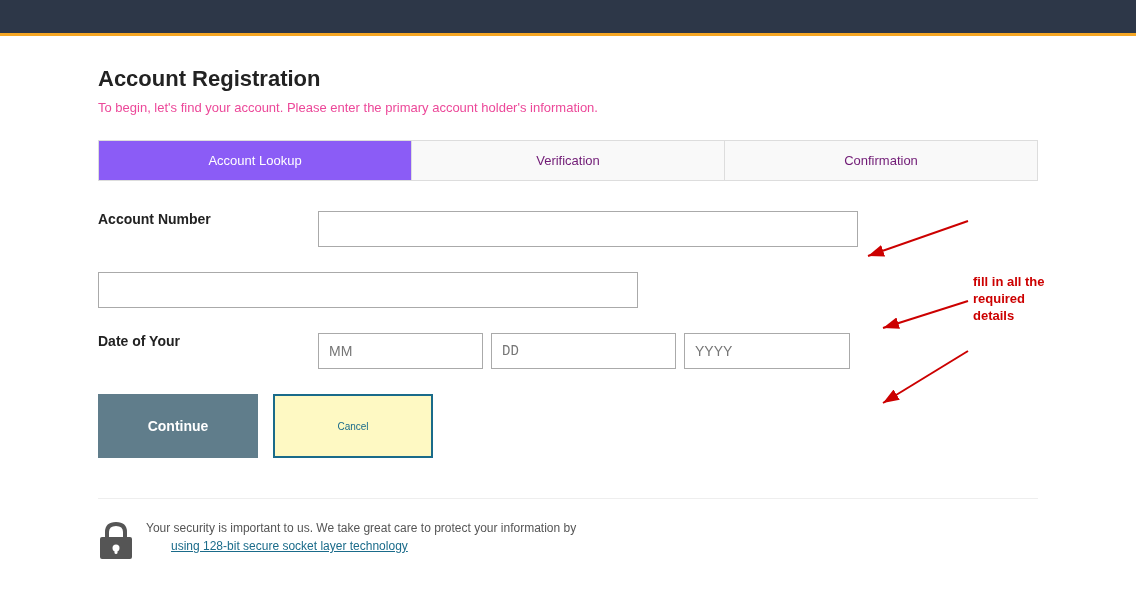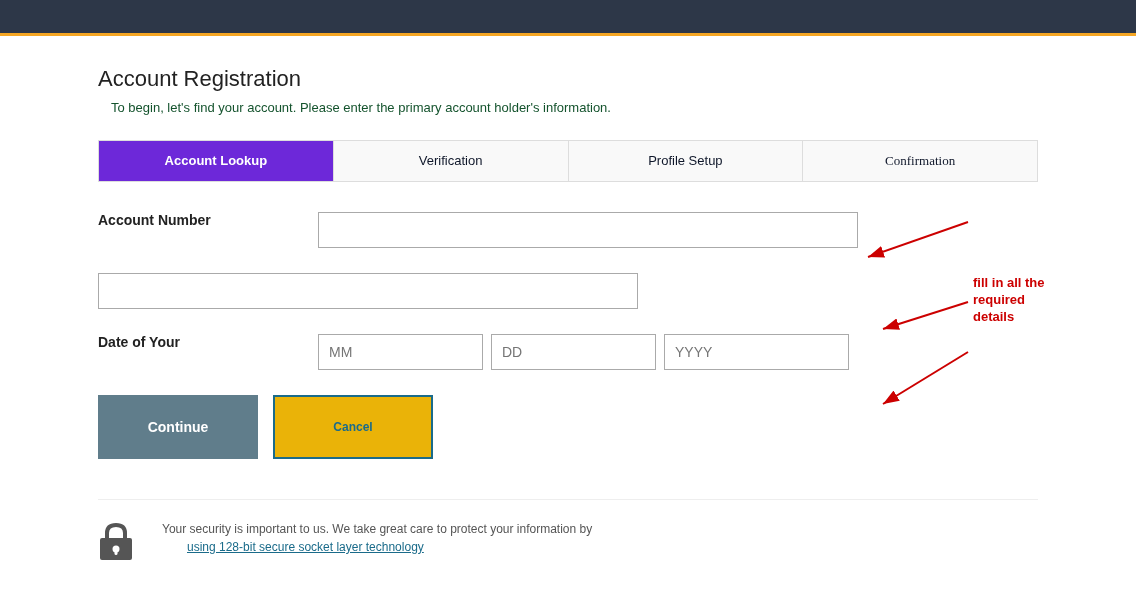--- a/index.html
+++ b/index.html
@@ -18,61 +18,59 @@
     }
 
     .page-container {
       max-width: 1000px;
       margin: 0 auto;
       padding: 30px 30px 20px 30px;
     }
 
     .page-title {
       font-size: 22px;
-      font-weight: normal;
+      font-weight: bold;
       color: #222;
       margin-bottom: 8px;
     }
 
     .page-subtitle {
       font-size: 13px;
-      color: #14532d;
+      color: #ec4899;
       margin-bottom: 25px;
-      margin-left: 13px;
     }
 
     
     .steps-container {
       display: flex;
       border: 1px solid #ddd;
       margin-bottom: 30px;
       width: 100%;
     }
 
     .step-item {
       flex: 1;
       text-align: center;
       padding: 12px 10px;
       font-size: 13px;
       font-weight: normal;
-      color: #0f172a;
+      color: #701a75;
       border-right: 1px solid #ddd;
       background: #f9f9f9;
       cursor: default;
     }
 
     .step-item:last-child {
       border-right: none;
-      font-family: Liberation Serif, serif;
     }
 
     .step-item.active {
-      background: #6d28d9;
+      background: #8b5cf6;
       color: #fff;
-      font-weight: bold;
+      font-weight: normal;
     }
 
     
     .form-row {
       display: flex;
       align-items: flex-start;
       margin-bottom: 25px;
       position: relative;
     }
 
@@ -104,57 +102,57 @@
     .dob-input {
       height: 36px;
       border: 1px solid #aaa;
       padding: 12px 10px;
       font-size: 14px;
       outline: none;
       color: #aaa;
     }
 
     .dob-mm { width: 165px; }
-    .dob-dd { width: 165px; }
-    .dob-yyyy { width: 185px; }
+    .dob-dd { width: 185px; font-family: Liberation Mono, monospace; }
+    .dob-yyyy { width: 166px; }
 
     
     .buttons-row {
       display: flex;
       gap: 15px;
       margin-bottom: 40px;
     }
 
     .btn-continue {
       background: #607d8b;
       color: #fff;
       border: none;
       padding: 24px 30px;
       font-size: 14px;
       font-weight: bold;
       cursor: pointer;
       min-width: 160px;
     }
 
     .btn-cancel {
-      background: #eab308;
+      background: #fef9c3;
       color: #1a6b8a;
       border: 2px solid #1a6b8a;
       padding: 12px 30px;
-      font-size: 12px;
-      font-weight: bold;
+      font-size: 10px;
+      font-weight: normal;
       cursor: pointer;
       min-width: 160px;
     }
 
     
     .security-section {
       display: flex;
       align-items: flex-start;
-      gap: 28px;
+      gap: 12px;
       margin-top: 20px;
       padding-top: 20px;
       border-top: 1px solid #eee;
     }
 
     .lock-icon {
       width: 36px;
       height: 44px;
       flex-shrink: 0;
     }
@@ -178,21 +176,20 @@
 
 <div class="page-container">
 
   <h1 class="page-title">Account Registration</h1>
 
   <p class="page-subtitle">To begin, let's find your account. Please enter the primary account holder's information.</p>
 
   <div class="steps-container">
     <div class="step-item active">Account Lookup</div>
     <div class="step-item">Verification</div>
-    <div class="step-item">Profile Setup</div>
     <div class="step-item">Confirmation</div>
   </div>
 
   <div style="position: relative;">
 
     <div class="form-row">
       <label class="form-label">Account Number</label>
       <input type="text" class="form-input" style="">
     </div>
 

